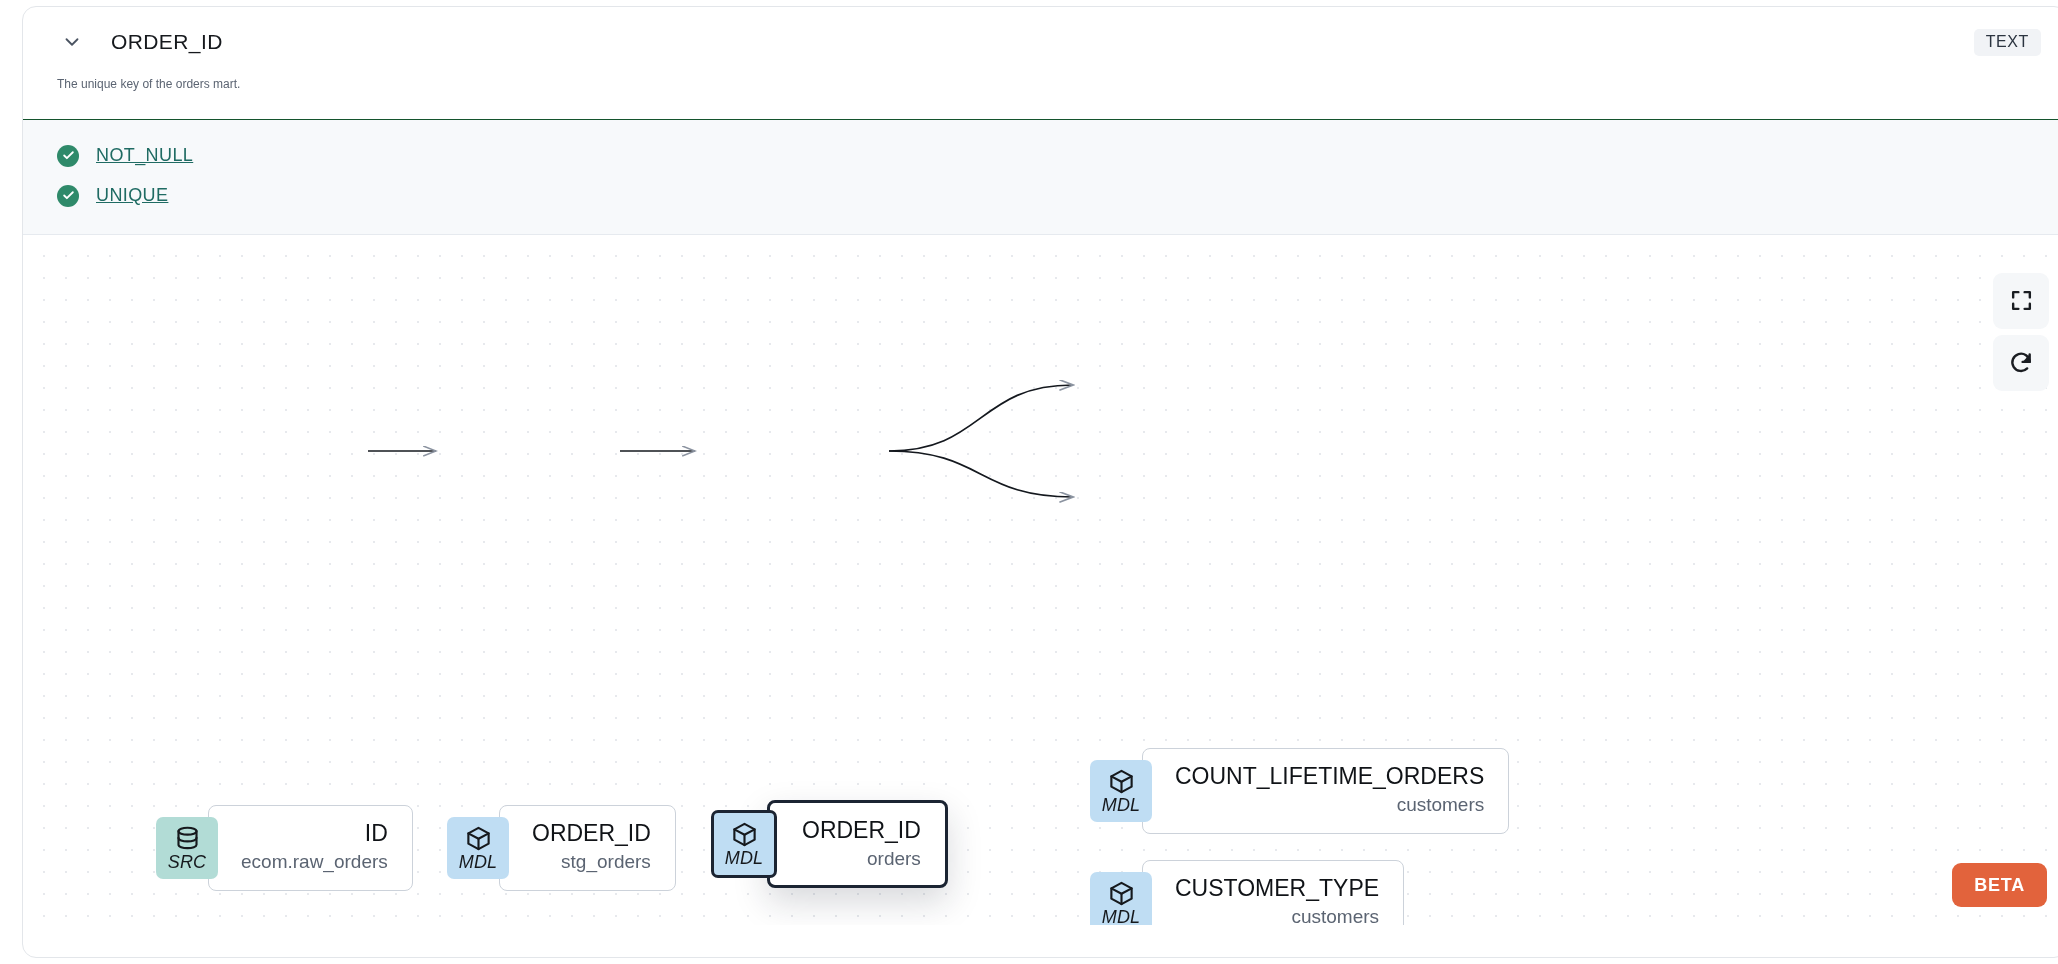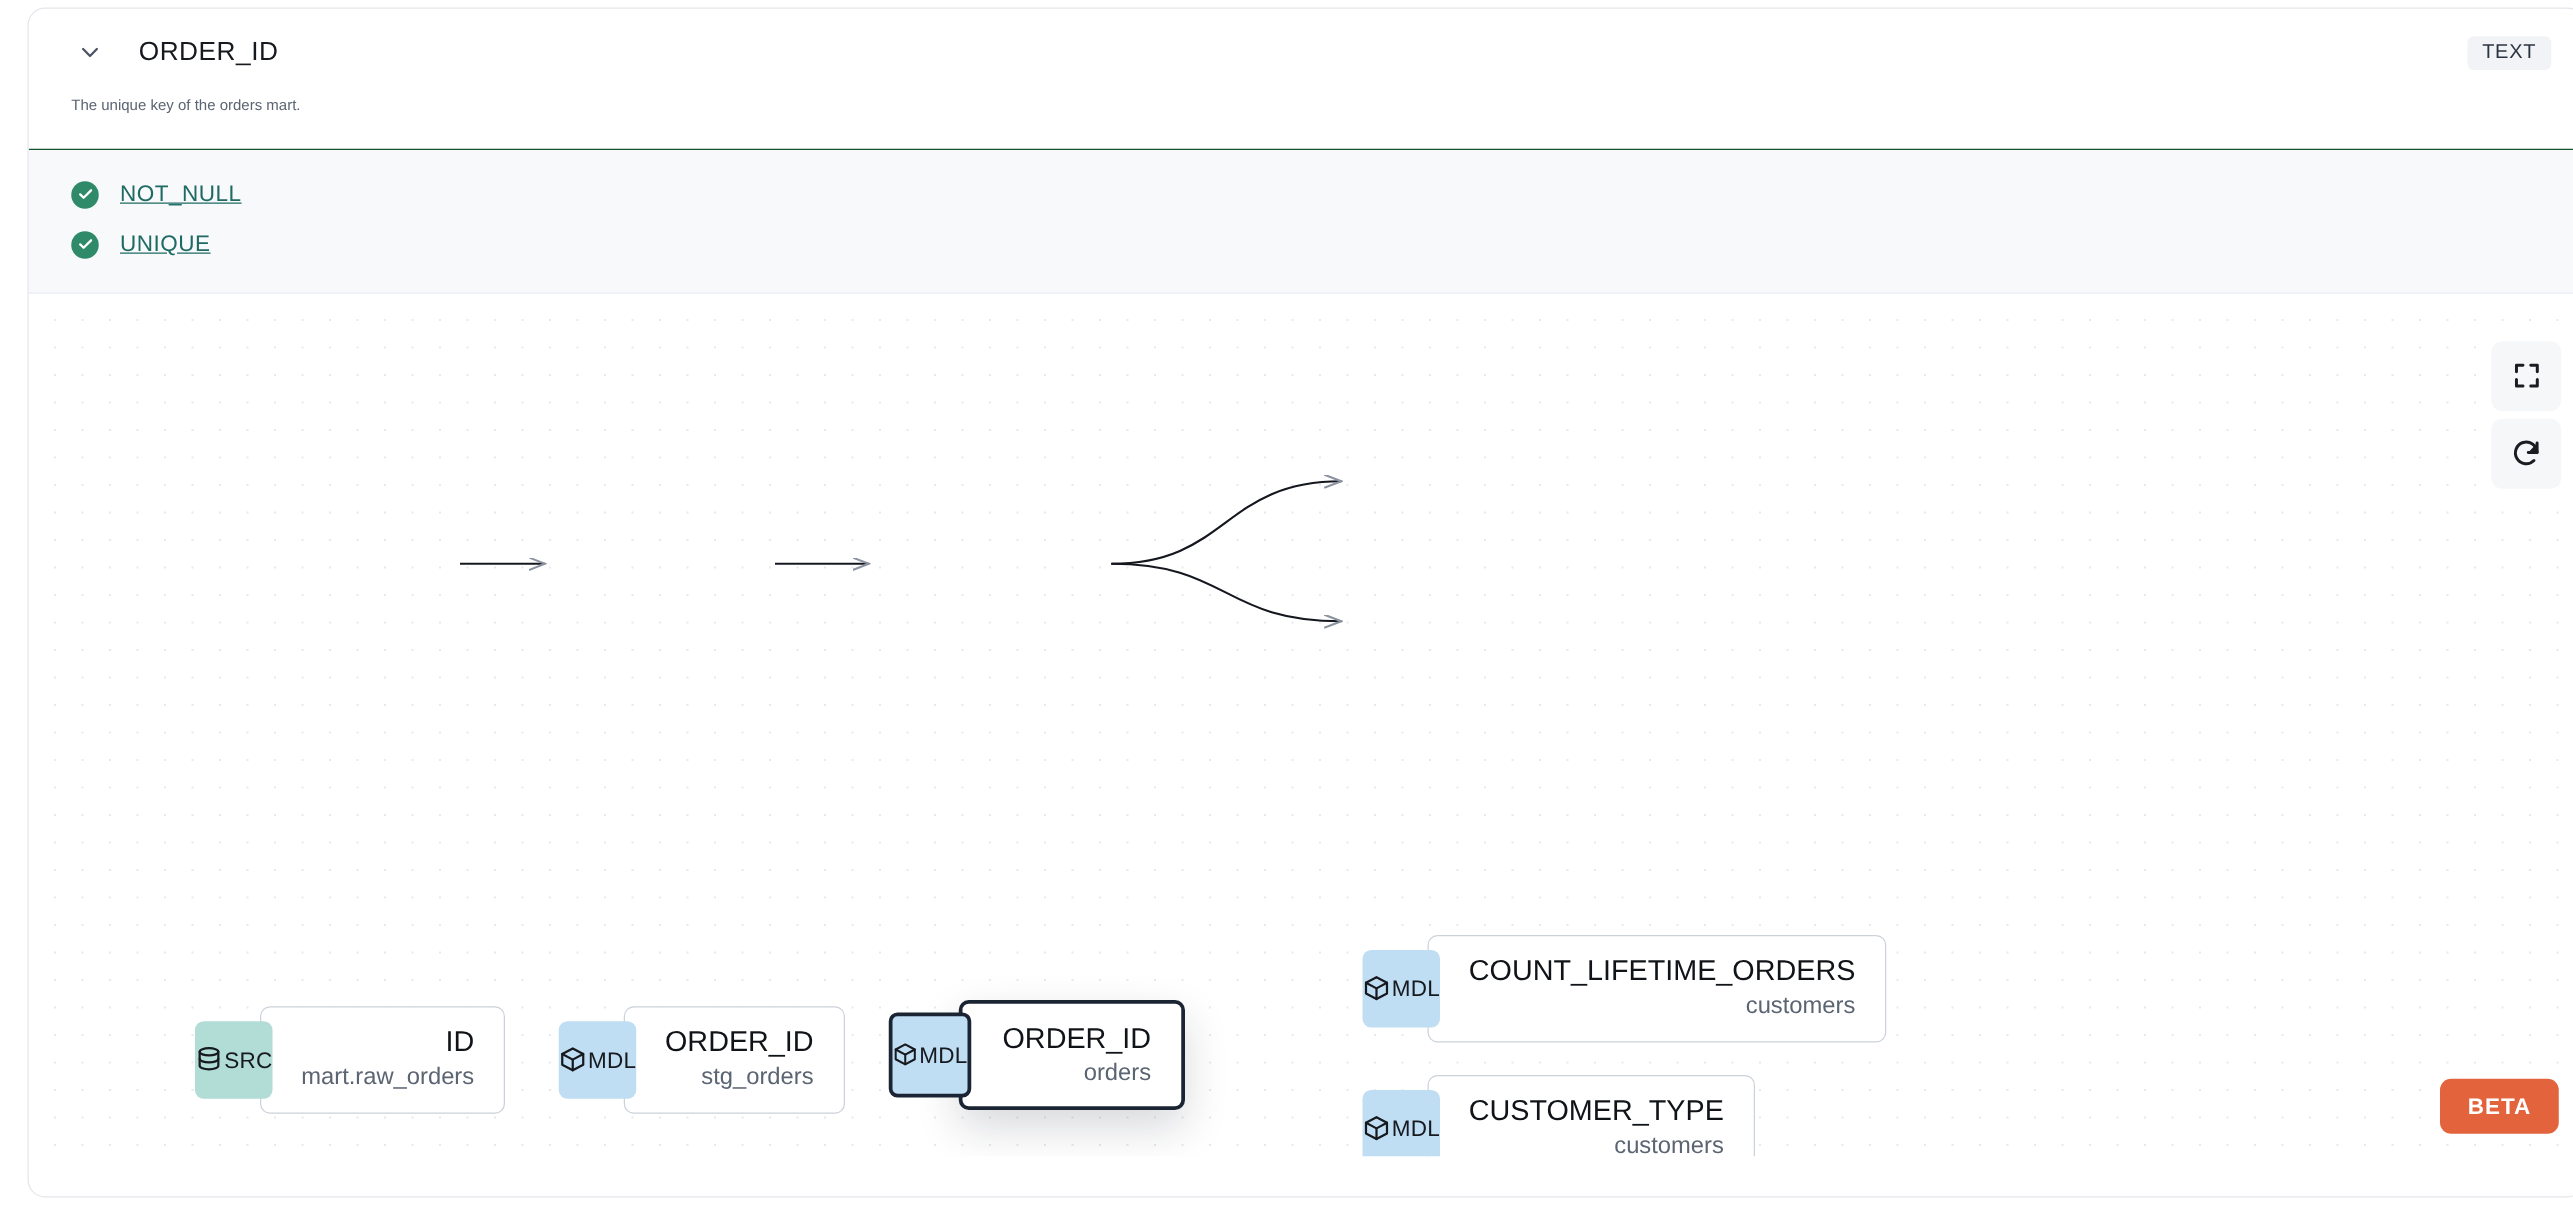--- a/index.html
+++ b/index.html
@@ -117,28 +117,29 @@
   .lin-node {
     position: absolute;
     display: flex;
     align-items: stretch;
     cursor: pointer;
   }
   .node-badge {
     width: 62px;
     border-radius: 7px;
     display: flex;
-    flex-direction: row;
+    flex-direction: column;
     align-items: center;
     justify-content: center;
     gap: 1px;
     flex: 0 0 auto;
     z-index: 2;
     align-self: center;
     height: 62px;
+    font-style: italic;
   }
   .node-badge.src { background: #b2dcd6; }
   .node-badge.mdl { background: #bfddf3; }
   .node-badge.selected { border: 3px solid #1b2432; height: 68px; width: 66px; }
   .node-badge svg { display: block; }
   .node-badge .badge-text {
     font-size: 18px;
     color: #16191d;
     line-height: 1;
     letter-spacing: 0.2px;
@@ -269,21 +270,21 @@
       <div class="node-badge src">
         <svg width="27" height="27" viewBox="0 0 24 24" fill="none" stroke="#16191d" stroke-width="1.9" stroke-linecap="round" stroke-linejoin="round">
           <ellipse cx="12" cy="5.5" rx="8" ry="3.1"></ellipse>
           <path d="M4 5.5v6c0 1.7 3.6 3.1 8 3.1s8-1.4 8-3.1v-6"></path>
           <path d="M4 11.5v6c0 1.7 3.6 3.1 8 3.1s8-1.4 8-3.1v-6"></path>
         </svg>
         <span class="badge-text">SRC</span>
       </div>
       <div class="node-body">
         <div class="node-name">ID</div>
-        <div class="node-sub">mart.raw_orders</div>
+        <div class="node-sub">ecom.raw_orders</div>
       </div>
     </div>
 
     <div class="lin-node" style="left:424px; top:570px;">
       <div class="node-badge mdl">
         <svg width="27" height="27" viewBox="0 0 24 24" fill="none" stroke="#16191d" stroke-width="1.9" stroke-linecap="round" stroke-linejoin="round">
           <path d="M12 2.6 21 7.4v9.2L12 21.4 3 16.6V7.4z"></path>
           <path d="M3 7.4 12 12.2 21 7.4"></path>
           <path d="M12 12.2v9.2"></path>
         </svg>

